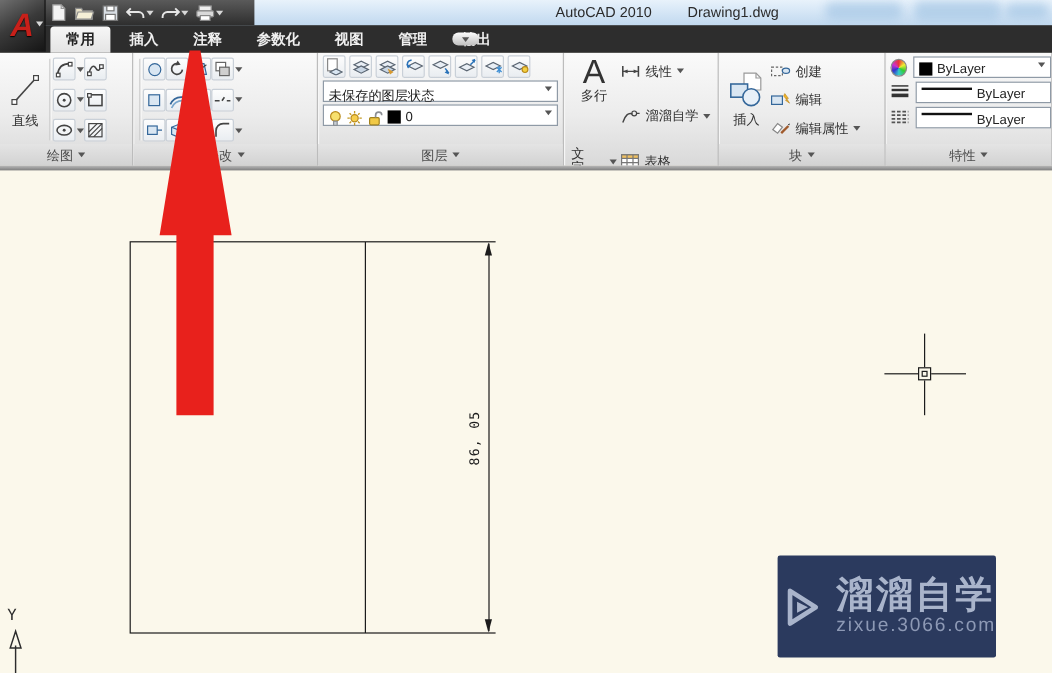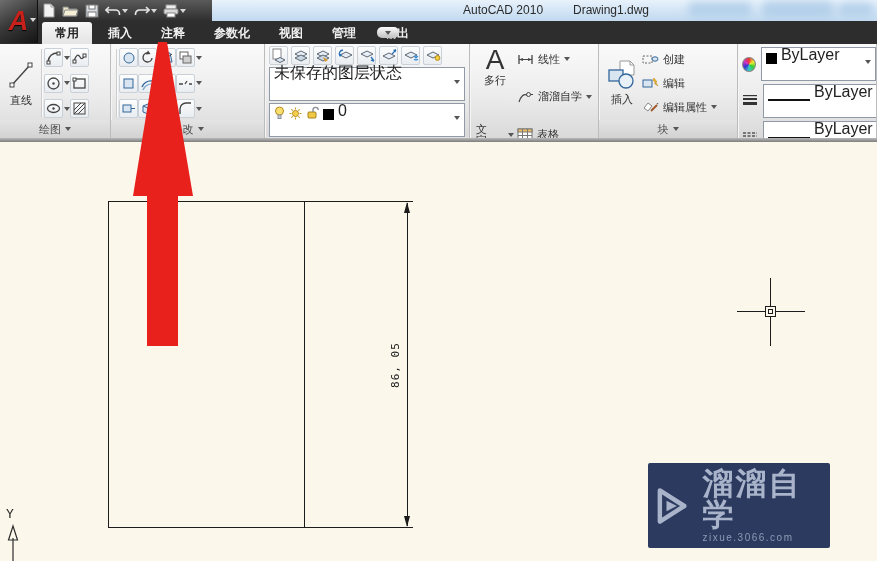--- a/index.html
+++ b/index.html
@@ -42,22 +42,22 @@
   .p-label { height:18px; display:flex; align-items:center; justify-content:center; gap:4px;
     font-size:11px; color:#4c4c4c; background:linear-gradient(180deg,#e4e4e4,#d2d2d2);}
   .bigbtn { display:flex; flex-direction:column; align-items:center; justify-content:center; gap:2px;
     font-size:11px; color:#333; padding:1px 3px; cursor:pointer;}
   .sep-v { width:1px; background:#cdcdcd; margin:3px 2px; box-shadow:1px 0 0 #fafafa;}
   .icon-col { display:flex; flex-direction:column; justify-content:space-between; padding:2px 0;}
   .irow { display:flex; align-items:center; gap:1px;}
   .sbtn { width:19px; height:19px; display:flex; align-items:center; justify-content:center;
     border:1px solid #c9d0d8; border-radius:2px; background:linear-gradient(180deg,#fdfdfd,#e9edf1); cursor:pointer;}
   .rowbtn { display:flex; align-items:center; gap:4px; font-size:11px; color:#333; height:22px; cursor:pointer; white-space:nowrap;}
-  .dropbox { display:flex; align-items:flex-end; gap:4px; background:#fff; border:1px solid #8f9aa6;
-    height:18px; font-size:16px; color:#222; padding:16px 4px; cursor:pointer;}
+  .dropbox { display:flex; align-items:flex-start; gap:4px; background:#fff; border:1px solid #8f9aa6;
+    height:18px; font-size:11px; color:#222; padding:4px 4px; cursor:pointer;}
   .swatch { width:11px; height:11px; background:#000; display:inline-block;}
   .flexfill { flex:1; }
 
   
   .canvas { position:absolute; top:142px; left:0; width:877px; height:419px; background:#fbf8eb;}
   .ln { position:absolute; background:#1c1c1c;}
   .rect-shape { position:absolute; left:108px; top:201px; width:197px; height:327px; border:1px solid #1c1c1c;}
   .dim-text { position:absolute; left:369px; top:358px; width:54px; height:14px;
     font-family:"DejaVu Sans Mono",monospace; font-size:11px; color:#1c1c1c; letter-spacing:1px;
     transform:rotate(-90deg); text-align:center; white-space:nowrap;}
@@ -68,21 +68,21 @@
   .pickbox .inner { width:5px; height:5px; border:1px solid #1c1c1c;}
   .cross { z-index:10;}
   .ucs-y { position:absolute; left:6px; top:506px; font-size:13px; color:#2c2c2c; font-family:"DejaVu Sans Mono",monospace;}
 
   
   .red-arrow { position:absolute; top:0; left:0; z-index:50; pointer-events:none;}
   .watermark { position:absolute; left:648px; top:463px; width:182px; height:85px; background:#2b3a5e;
     border-radius:2px; z-index:40; display:flex; align-items:center; justify-content:center; gap:10px;}
   .wm-col { display:flex; flex-direction:column; align-items:flex-start; gap:2px;}
   .wm-title { font-size:31px; font-weight:bold; color:#a9b4cb; letter-spacing:2px; line-height:1;}
-  .wm-url { font-size:10px; color:#8d99b5; letter-spacing:1.5px;}
+  .wm-url { font-size:16px; color:#8d99b5; letter-spacing:1.5px;}
   svg { display:block; }
 </style>
 </head>
 <body>
 
 <div class="titlebar">
   <div class="blob" style="left:688px;top:2px;width:64px;height:15px;"></div>
   <div class="blob" style="left:762px;top:1px;width:72px;height:17px;"></div>
   <div class="blob" style="left:838px;top:3px;width:36px;height:13px;"></div>
   <span class="title-text" style="left:463px;">AutoCAD 2010</span>
@@ -556,20 +556,24 @@
             <svg width="16" height="14" viewBox="0 0 16 14">
               <path d="M1 2 h14 M1 5 h14 M1 8 h14 M1 11 h14" stroke="#555" stroke-width="1.4" stroke-dasharray="3 1.5"></path>
             </svg>
           </span>
         <div class="dropbox" style="width:125px;">
           <span style="width:42px;height:1.5px;background:#111;display:inline-block;"></span>
           <span>ByLayer</span>
         </div>
       </div>
     </div>
+    <div class="p-label">
+      <span>特性</span>
+        <span class="dd"></span>
+    </div>
   </div>
 </div>
 <div class="ribbon-edge"></div>
 
 <div class="canvas"></div>
 
 <div class="rect-shape"></div>
 <div class="ln" style="left:305px;top:201px;width:108px;height:1px;"></div>
 <div class="ln" style="left:305px;top:527px;width:108px;height:1px;"></div>
 <div class="ln" style="left:407px;top:203px;width:1px;height:323px;"></div>

